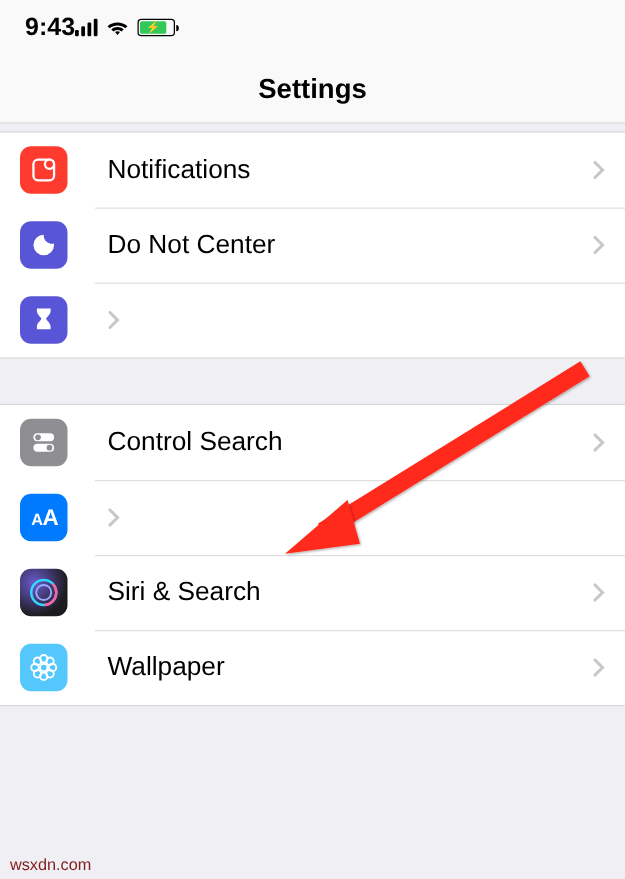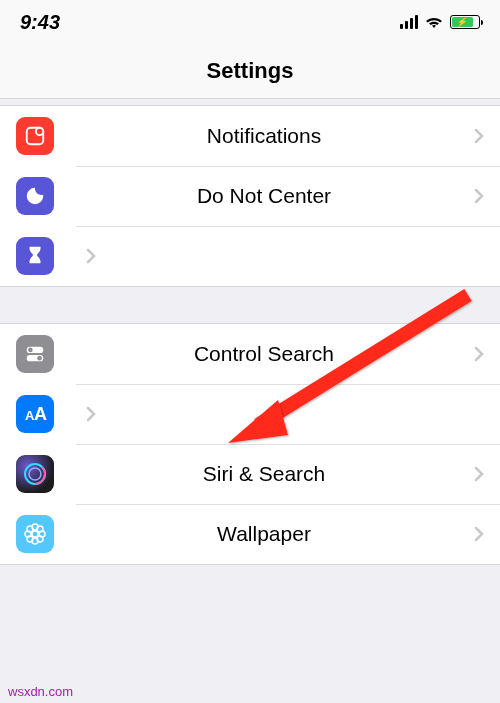--- a/index.html
+++ b/index.html
@@ -9,25 +9,23 @@
     font-family: -apple-system, "Helvetica Neue", Helvetica, Arial, sans-serif;
     background: #efeff4;
     overflow: hidden;
     position: relative;
   }
   .status-bar {
     height: 44px;
     background: #f9f9f9;
     display: flex;
     align-items: center;
-    justify-content: space-between;
     padding: 0 20px;
     font-size: 20px;
     font-weight: 600;
-    font-style: italic;
   }
   .status-right {
     display: flex;
     align-items: center;
     gap: 6px;
   }
   .signal-bars {
     display: flex;
     align-items: flex-end;
     gap: 2px;
@@ -73,21 +71,20 @@
   .group-gap.thin { height: 6px; }
   .section {
     background:#fff;
   }
   .row {
     display:flex; align-items:center;
     min-height:60px;
     padding: 8px 16px 8px 16px;
     position:relative;
     gap:32px;
-    text-align:center;
   }
   .row + .row::before {
     content:"";
     position:absolute; top:0; left:76px; right:0;
     height:1px; background:#e0e0e2;
   }
   .section { border-top:1px solid #d6d6d8; border-bottom:1px solid #d6d6d8; }
   .icon-box {
     width:38px; height:38px; border-radius:9px;
     display:flex; align-items:center; justify-content:center;
@@ -102,21 +99,21 @@
   }
   .chevron { color:#c7c7cc; flex-shrink:0; }
   .arrow-overlay {
     position:absolute;
     left:218px; top:285px;
     width:260px; height:170px;
     pointer-events:none;
   }
   .watermark {
     position:absolute; bottom:4px; left:8px;
-    font-size:13px; color:#a21caf;
+    font-size:13px; color:#7f1d1d;
   }
 </style>
 </head>
 <body>
 
 <div class="status-bar">
   <div>9:43</div>
   <div class="status-right">
     <div class="signal-bars">
       <span></span>

